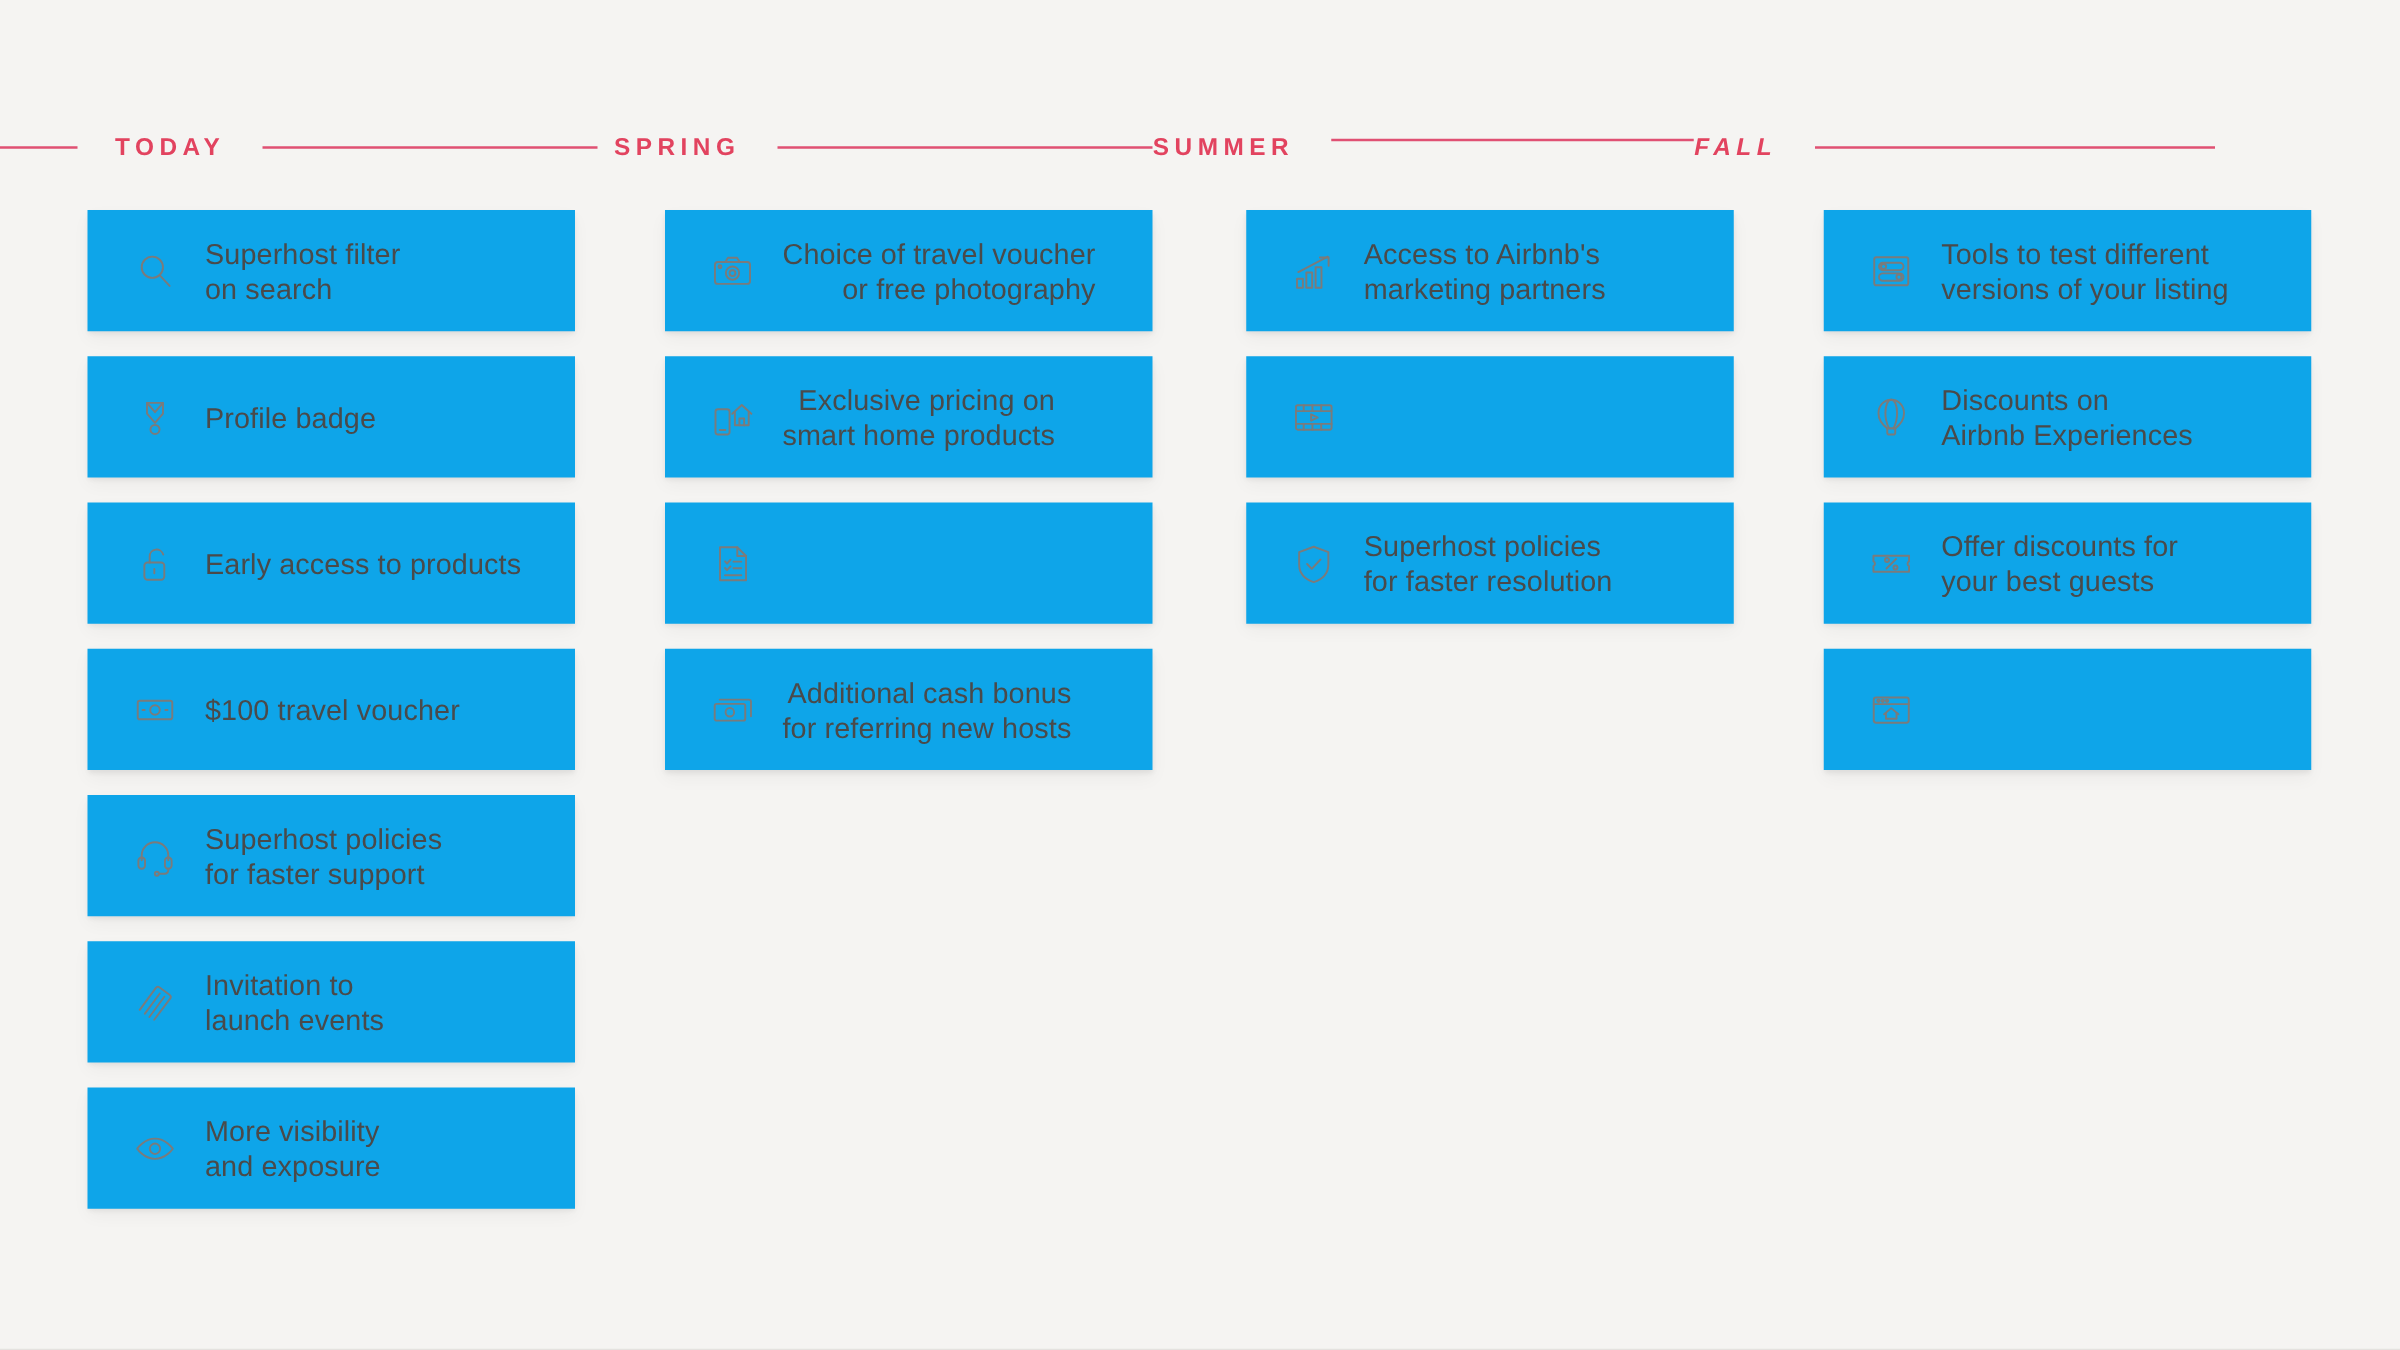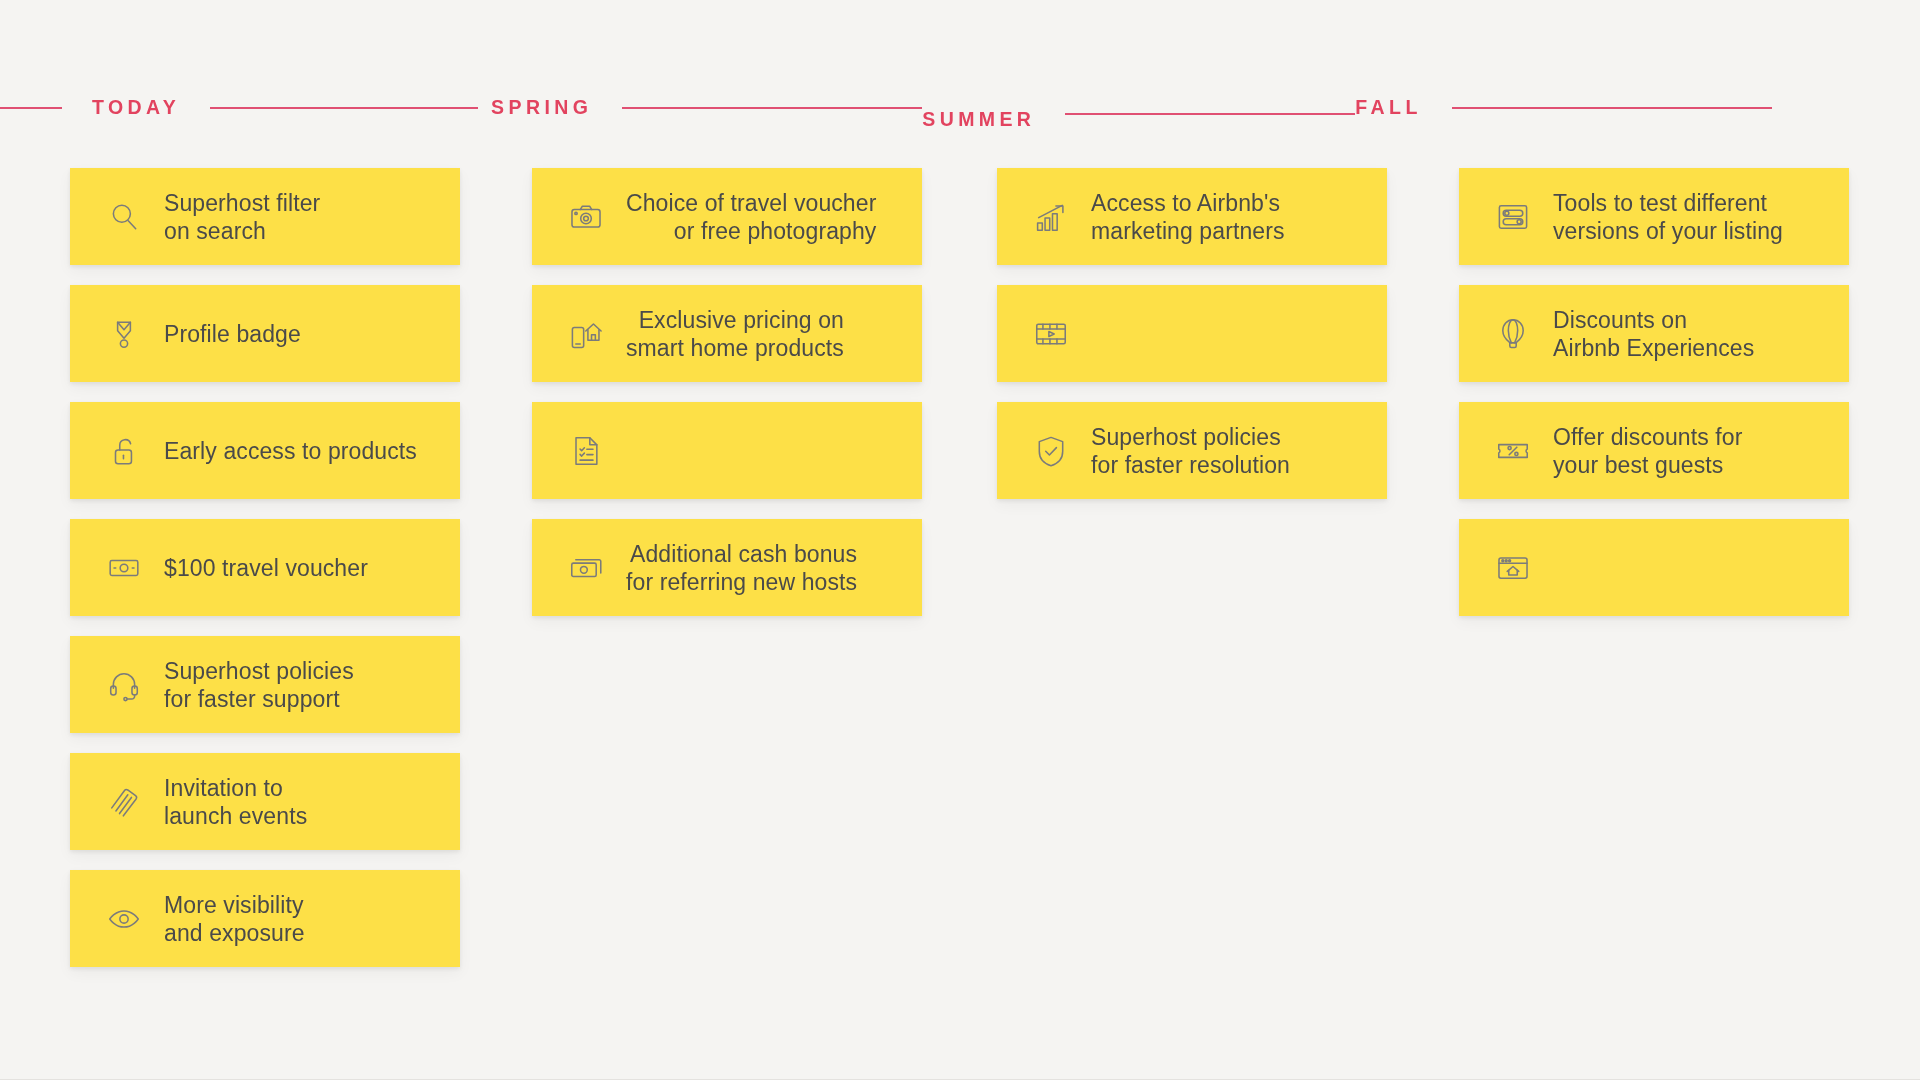--- a/index.html
+++ b/index.html
@@ -29,21 +29,21 @@
   }
 
   
   #header-row {
     position: absolute;
     top: 98px;
     left: 0;
     width: 1920px;
     height: 30px;
     display: flex;
-    align-items: flex-start;
+    align-items: flex-end;
   }
 
   .season-header {
     display: flex;
     align-items: center;
     flex: 0 0 auto;
   }
 
   .season-rule {
     height: 2px;
@@ -68,21 +68,21 @@
 
   #hdr-spring .season-rule.lead  { width: 0px; }
   #hdr-spring .season-label      { margin: 0 30px 0 13px; }
   #hdr-spring .season-rule.trail { width: 300px; }
 
   #hdr-summer .season-rule.lead  { width: 0px; }
   #hdr-summer .season-label      { margin: 12px 30px 0 0px; }
   #hdr-summer .season-rule.trail { width: 290px; }
 
   #hdr-fall   .season-rule.lead  { width: 0px; }
-  #hdr-fall   .season-label      { margin: 0 30px 0 0px; }
+  #hdr-fall   .season-label      { margin: 0 30px 0 0px; font-style: italic; }
   #hdr-fall   .season-rule.trail { width: 320px; }
 
   
   #columns {
     position: absolute;
     top: 168px;
     left: 0;
     width: 1920px;
     display: flex;
   }
@@ -95,21 +95,21 @@
   #col-today  { margin-left: 70px; }
   #col-spring { margin-left: 72px; text-align: right; }
   #col-summer { margin-left: 75px; }
   #col-fall   { margin-left: 72px; }
 
   
   .card {
     position: relative;
     width: 390px;
     height: 97px;
-    background: #fde047;
+    background: #0ea5e9;
     display: flex;
     align-items: center;
     margin-bottom: 20px;
     box-shadow: 0 2px 4px rgba(0,0,0,0.07),
                 0 6px 14px rgba(0,0,0,0.045);
   }
 
   .card-icon {
     flex: 0 0 auto;
     width: 44px;

